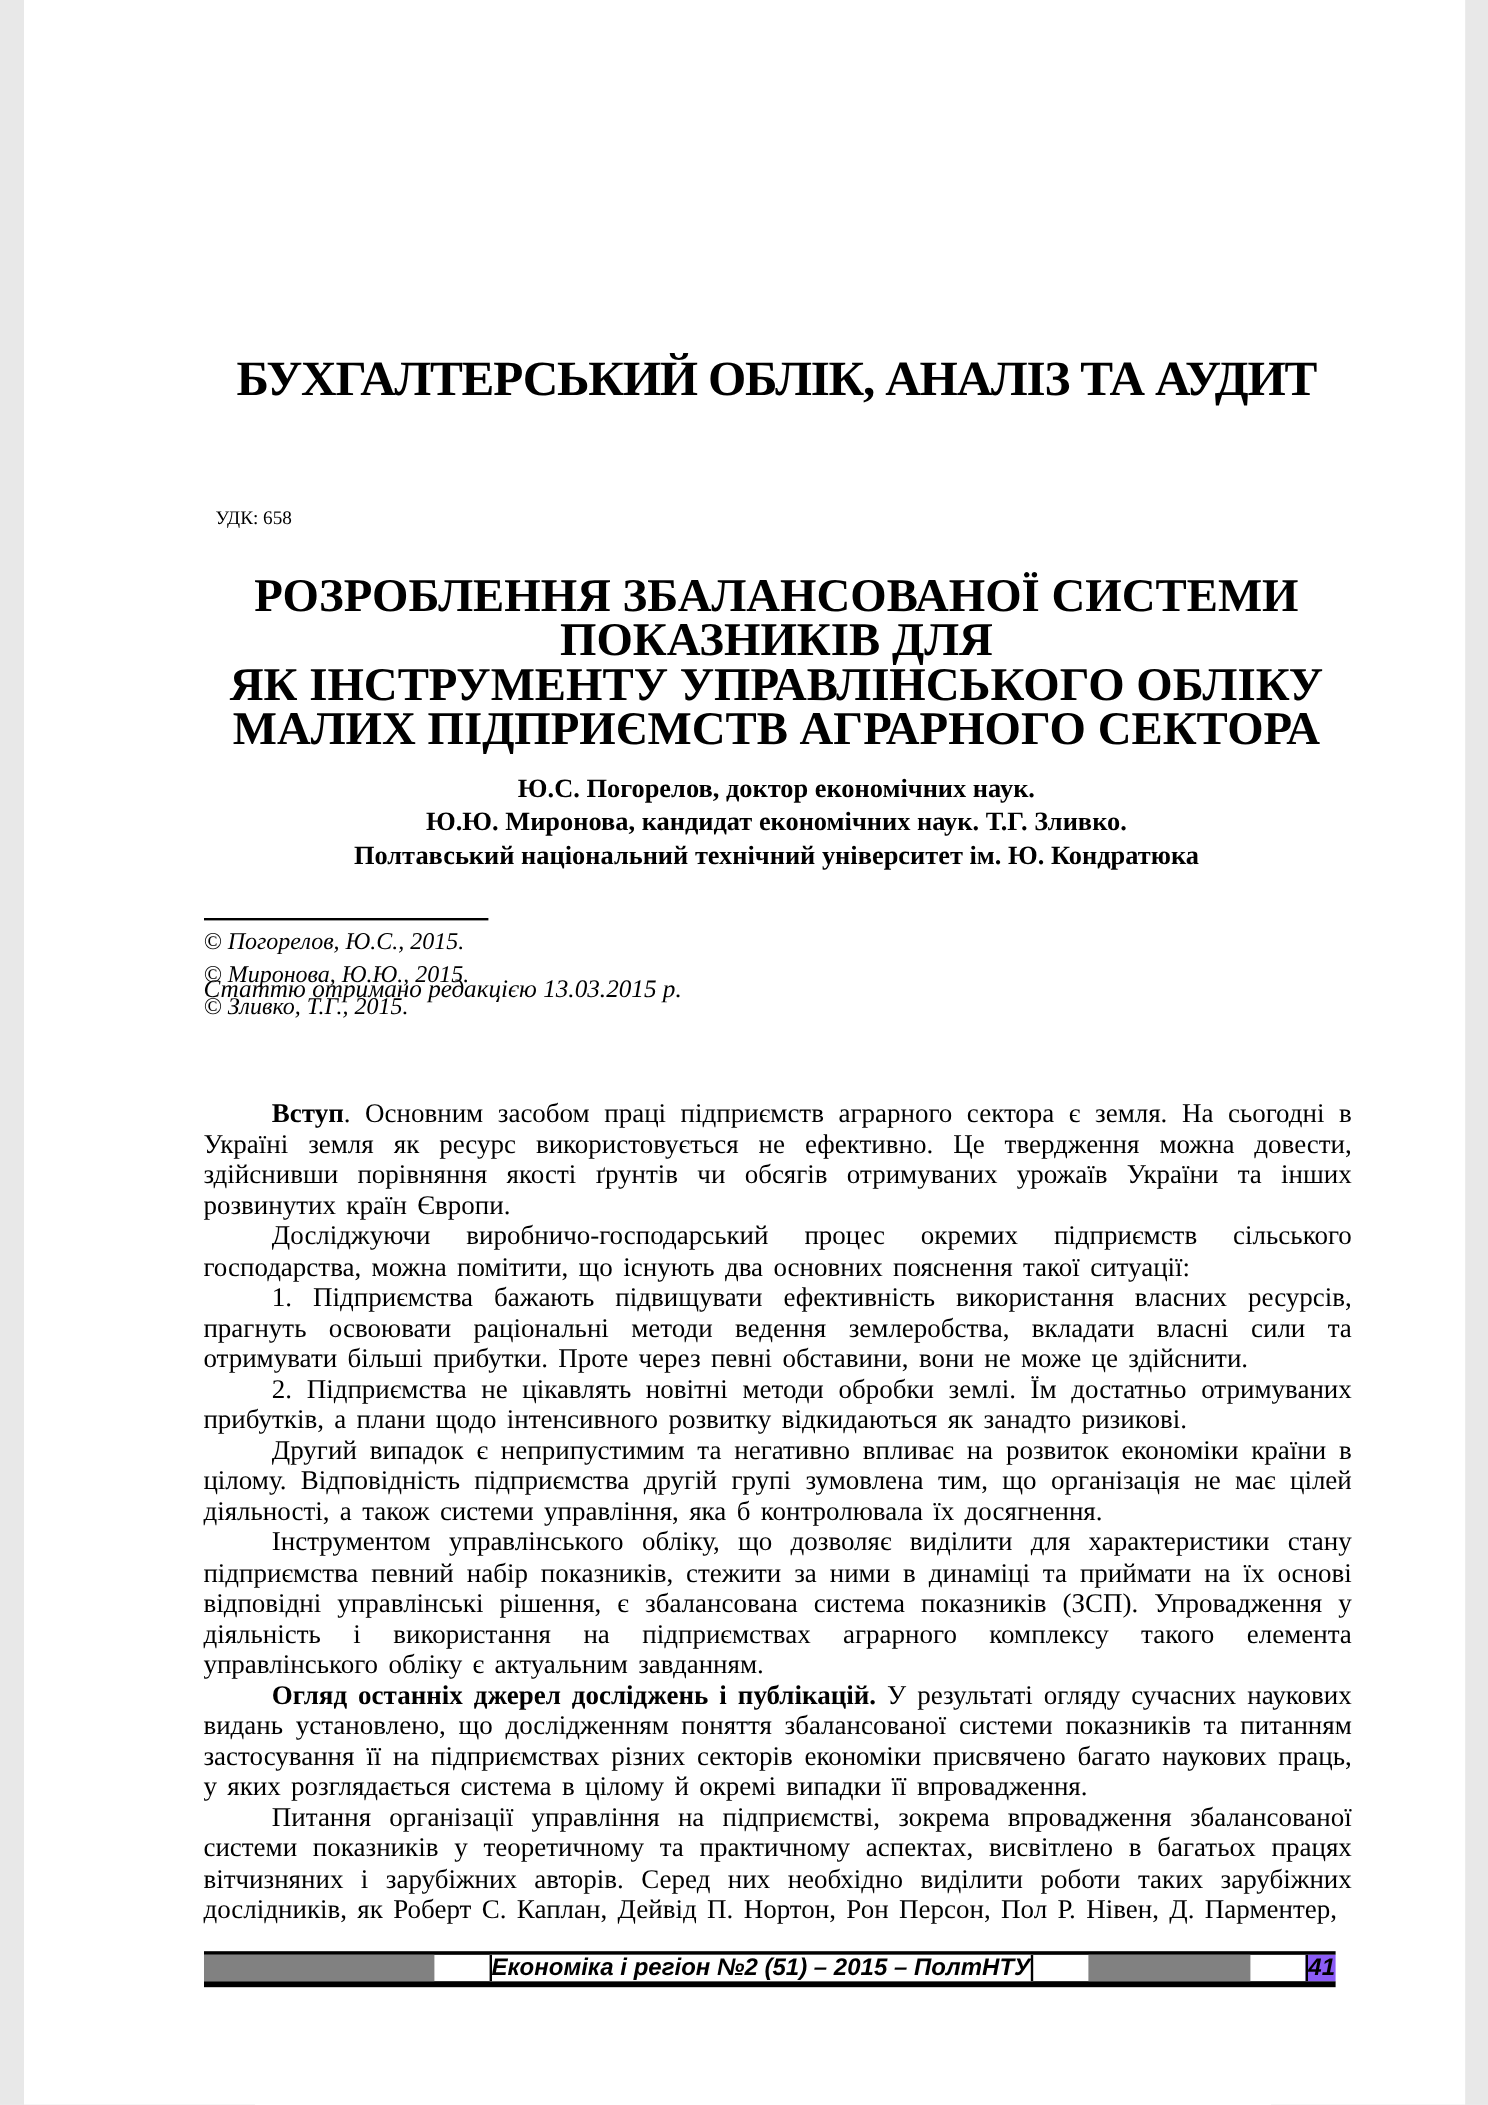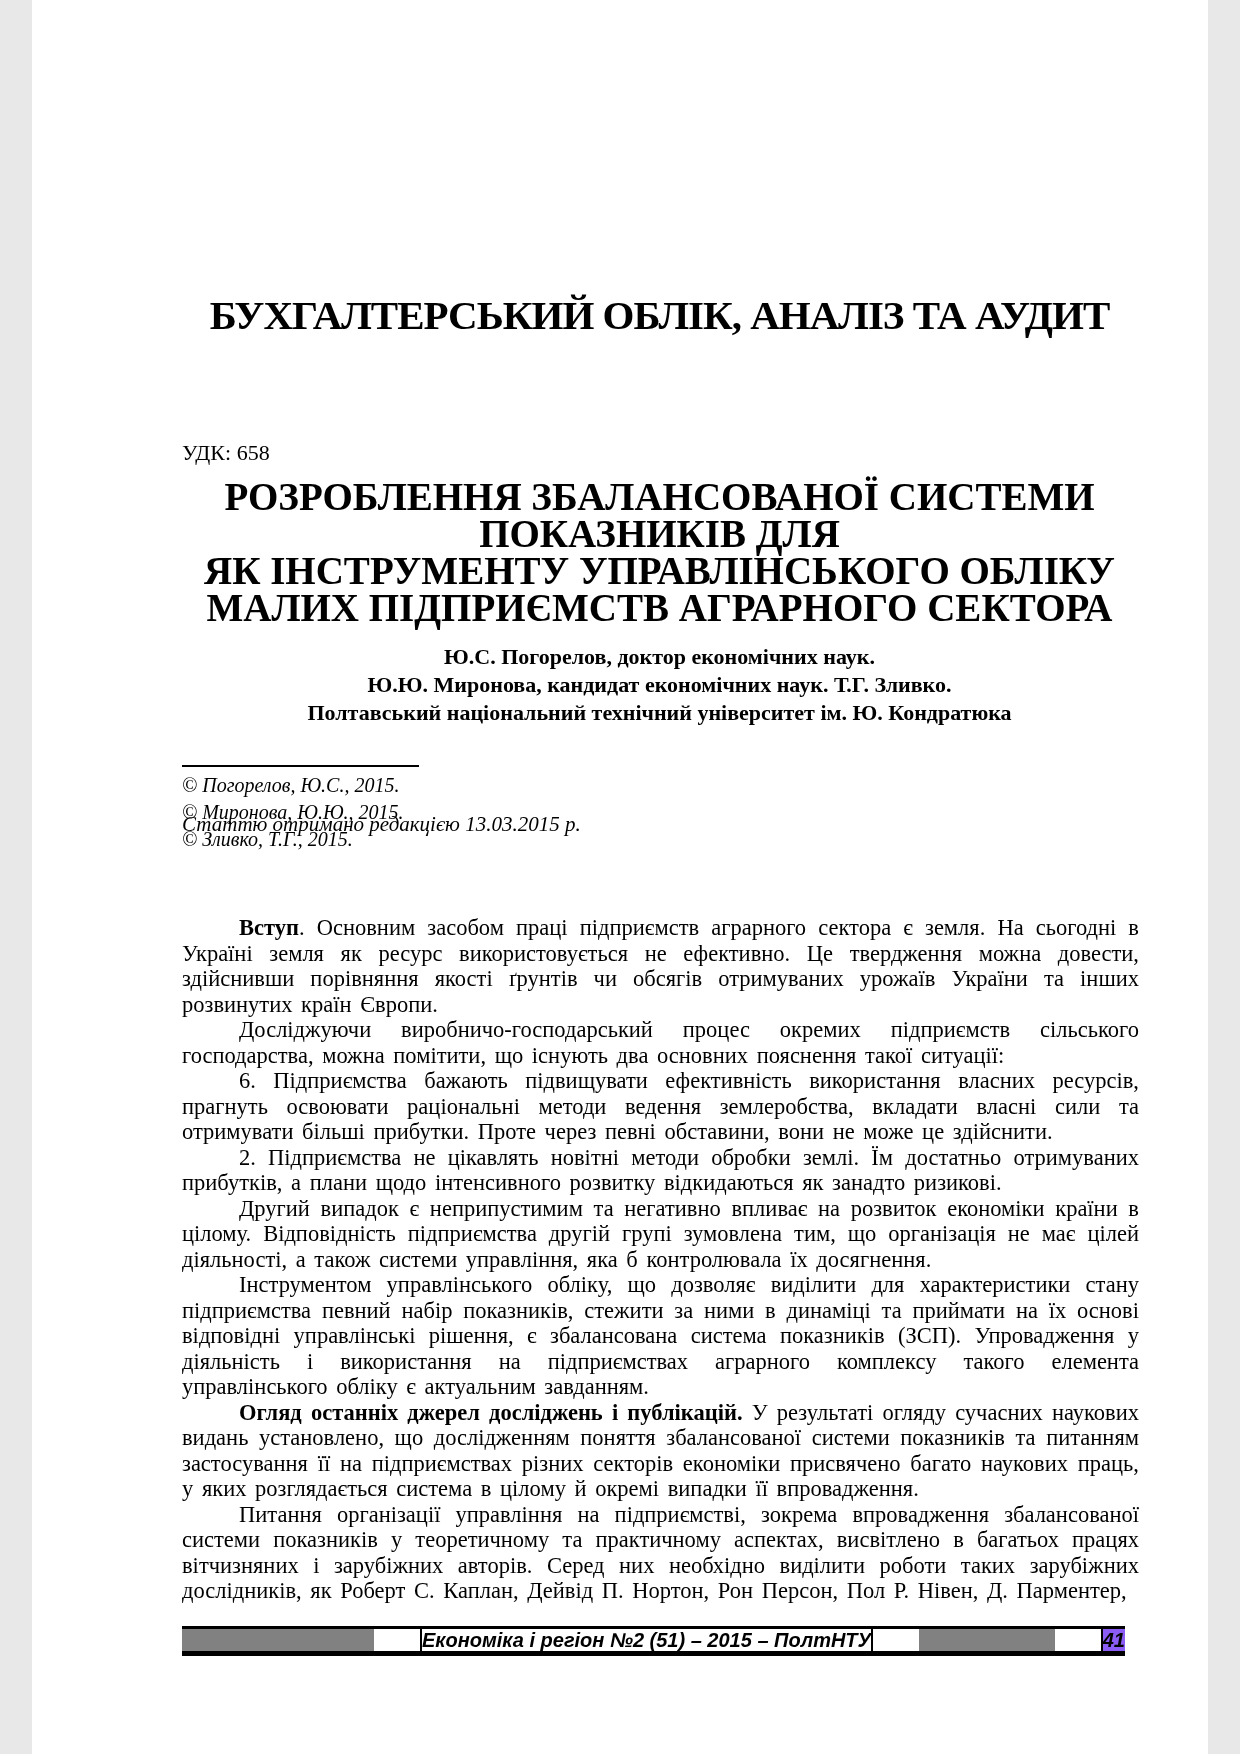--- a/index.html
+++ b/index.html
@@ -5,37 +5,37 @@
   html, body { margin: 0; padding: 0; background: #e8e8e8; }
   .page {
     position: relative;
     width: 1176px;
     height: 1754px;
     margin: 0 auto;
     background: #ffffff;
     color: #000000;
     font-family: "Liberation Serif", serif;
     overflow: hidden;
+    padding-left: 25px;
   }
   .section-header {
     position: absolute;
     top: 292px; left: 150px; width: 955px;
     margin: 0;
     text-align: center;
     font-size: 41px;
     font-weight: bold;
     line-height: 1.15;
     white-space: nowrap;
     letter-spacing: -1px;
   }
   .udc {
     position: absolute;
-    top: 424px; left: 150px;
-    font-size: 22px;
-    margin-top: 16px;
+    top: 424px; left: 160px;
+    font-size: 16px;
   }
   .article-title {
     position: absolute;
     top: 478px; left: 150px; width: 955px;
     text-align: center;
     font-weight: bold;
     font-size: 39px;
     line-height: 37px;
   }
   .authors {
@@ -140,21 +140,21 @@
     <div>© Погорелов, Ю.С., 2015.</div>
     <div>© Миронова, Ю.Ю., 2015.</div>
     <div>© Зливко, Т.Г., 2015.</div>
   </div>
 
   <div class="received">Статтю отримано редакцією 13.03.2015 р.</div>
 
   <div class="body-text">
     <p><b>Вступ</b><span>. Основним засобом праці підприємств аграрного сектора є земля. На сьогодні в Україні земля як ресурс використовується не ефективно. Це твердження можна довести, здійснивши порівняння якості ґрунтів чи обсягів отримуваних урожаїв України та інших розвинутих країн Європи.</span></p>
     <p><span>Досліджуючи виробничо-господарський процес окремих підприємств сільського господарства, можна помітити, що існують два основних пояснення такої ситуації:</span></p>
-    <p><span>6. Підприємства бажають підвищувати ефективність використання власних ресурсів, прагнуть освоювати раціональні методи ведення землеробства, вкладати власні сили та отримувати більші прибутки. Проте через певні обставини, вони не може це здійснити.</span></p>
+    <p><span>1. Підприємства бажають підвищувати ефективність використання власних ресурсів, прагнуть освоювати раціональні методи ведення землеробства, вкладати власні сили та отримувати більші прибутки. Проте через певні обставини, вони не може це здійснити.</span></p>
     <p><span>2. Підприємства не цікавлять новітні методи обробки землі. Їм достатньо отримуваних прибутків, а плани щодо інтенсивного розвитку відкидаються як занадто ризикові.</span></p>
     <p><span>Другий випадок є неприпустимим та негативно впливає на розвиток економіки країни в цілому. Відповідність підприємства другій групі зумовлена тим, що організація не має цілей діяльності, а також системи управління, яка б контролювала їх досягнення.</span></p>
     <p><span>Інструментом управлінського обліку, що дозволяє виділити для характеристики стану підприємства певний набір показників, стежити за ними в динаміці та приймати на їх основі відповідні управлінські рішення, є збалансована система показників (ЗСП). Упровадження у діяльність і використання на підприємствах аграрного комплексу такого елемента управлінського обліку є актуальним завданням.</span></p>
     <p><b>Огляд останніх джерел досліджень і публікацій.</b><span> У результаті огляду сучасних наукових видань установлено, що дослідженням поняття збалансованої системи показників та питанням застосування її на підприємствах різних секторів економіки присвячено багато наукових праць, у яких розглядається система в цілому й окремі випадки її впровадження.</span></p>
     <p><span>Питання організації управління на підприємстві, зокрема впровадження збалансованої системи показників у теоретичному та практичному аспектах, висвітлено в багатьох працях вітчизняних і зарубіжних авторів. Серед них необхідно виділити роботи таких зарубіжних дослідників, як Роберт С. Каплан, Дейвід П. Нортон, Рон Персон, Пол Р. Нівен, Д. Парментер,</span></p>
   </div>
 
   <div class="page-footer">
     <div class="seg seg-gray seg-left"></div>
     <div class="seg seg-journal">Економіка і регіон №2 (51) – 2015 – ПолтНТУ</div>

